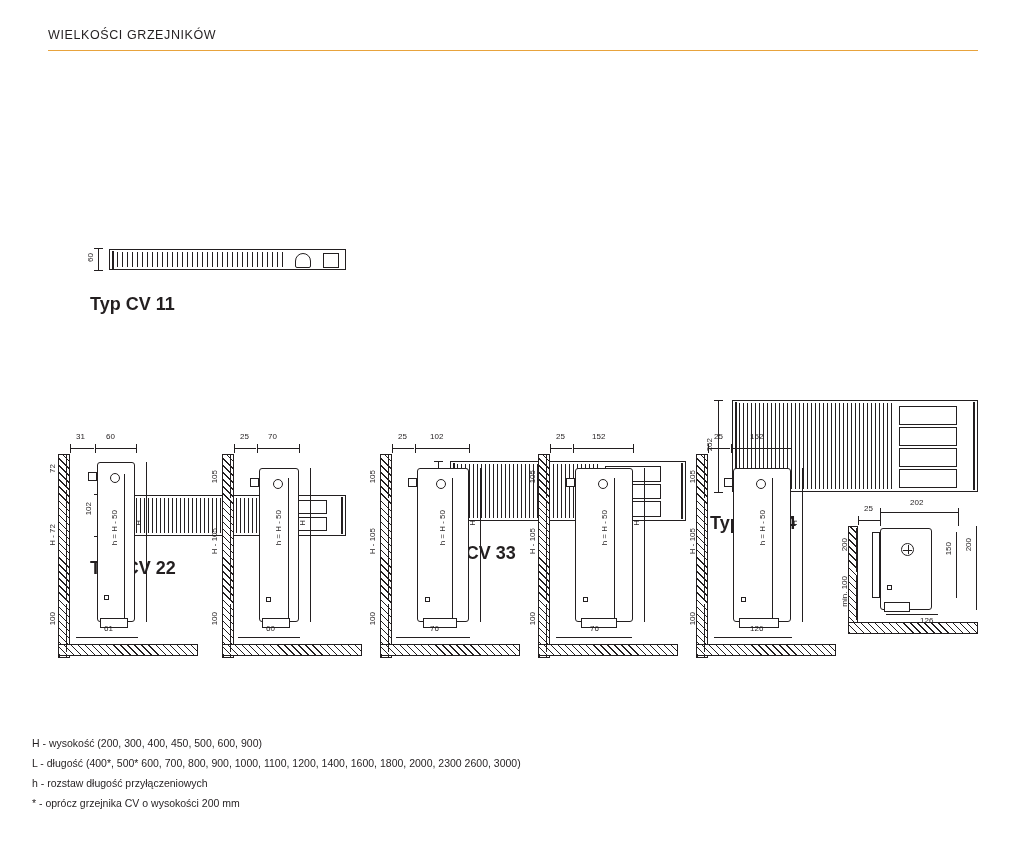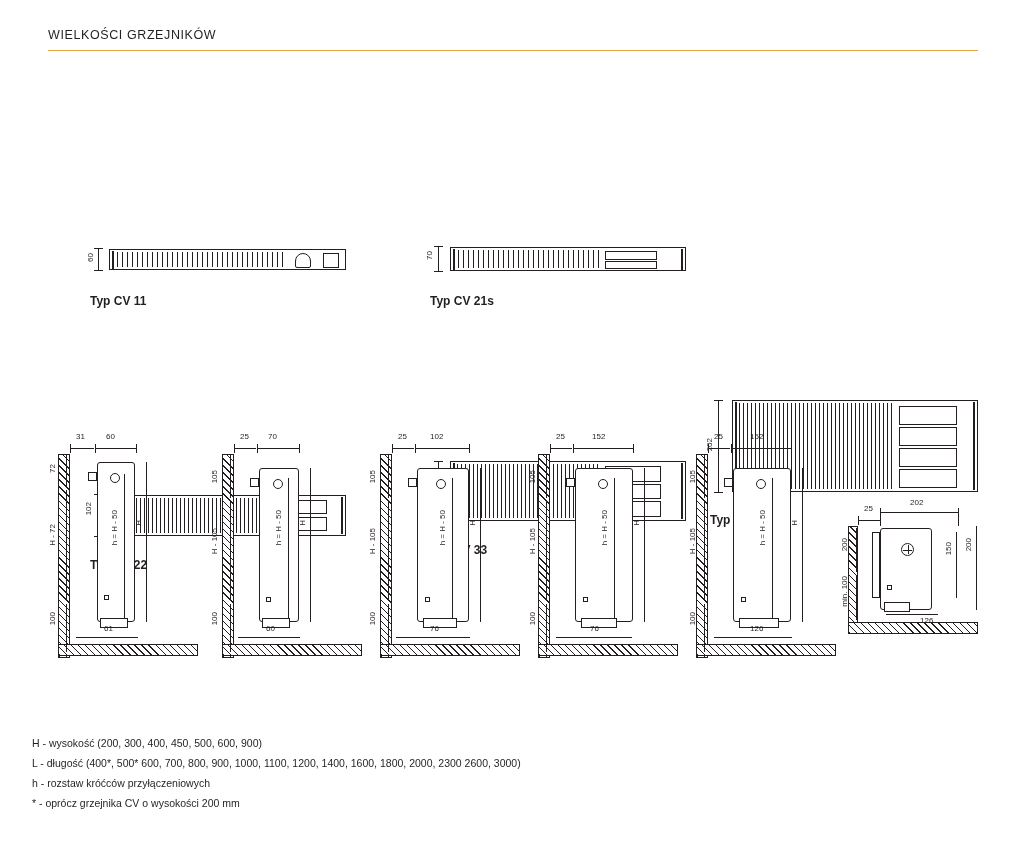--- a/index.html
+++ b/index.html
@@ -19,21 +19,21 @@
   }
   .hdr-title{
     font-size:12.5px;letter-spacing:.6px;font-weight:400;color:#231f20;
   }
   .hdr-rule{
     position:absolute;left:0;top:22px;width:930px;height:1px;background:#e8a33d;
   }
 
   
   .xsec{position:absolute;}
-  .xs-cap{position:absolute;font-size:12px;font-weight:700;text-align:right;}
+  .xs-cap{position:absolute;font-size:18px;font-weight:700;text-align:right;}
 
   .rad{
     position:absolute;
     border:1.4px solid #231f20;
     background:#fff;
     box-sizing:border-box;
   }
   .fins{
     position:absolute;left:0;top:0;right:0;bottom:0;
     background:repeating-linear-gradient(to right,
@@ -105,35 +105,20 @@
 
     <div class="rad" style="left:61px;top:129px;width:237px;height:21px;">
       <div class="fins" style="left:2px;top:2px;right:60px;bottom:2px;"></div>
       <div class="panel-plate" style="left:2px;top:1px;width:2px;height:19px;"></div>
       <div class="valve-box" style="right:34px;top:3px;width:16px;height:15px;border-radius:8px 8px 2px 2px;"></div>
       <div class="valve-box" style="right:6px;top:3px;width:16px;height:15px;"></div>
     </div>
     <div class="xs-cap" style="left:42px;top:174px;">Typ CV 11</div>
   </div>
 
-  <div class="xsec" style="left:420px;top:120px;width:320px;height:70px;">
-    <div class="dimtxt-v" style="left:5px;top:131px;font-size:8px;">70</div>
-    <div class="dimline dimv" style="left:18px;top:126px;height:25px;"></div>
-    <div class="dimline dimh" style="left:14px;top:126px;width:9px;"></div>
-    <div class="dimline dimh" style="left:14px;top:151px;width:9px;"></div>
-
-    <div class="rad" style="left:30px;top:127px;width:236px;height:24px;">
-      <div class="fins" style="left:2px;top:2px;right:86px;bottom:2px;"></div>
-      <div class="panel-plate" style="left:2px;top:1px;width:2px;height:22px;"></div>
-      <div class="panel-plate" style="right:2px;top:1px;width:2px;height:22px;"></div>
-      <div class="valve-box" style="right:28px;top:3px;width:52px;height:9px;"></div>
-      <div class="valve-box" style="right:28px;top:13px;width:52px;height:8px;"></div>
-    </div>
-    <div class="xs-cap" style="left:10px;top:174px;">Typ CV 21s</div>
-  </div>
 
   <div class="xsec" style="left:48px;top:240px;width:320px;height:100px;">
     <div class="dimtxt-v" style="left:36px;top:262px;font-size:8px;">102</div>
     <div class="dimline dimv" style="left:50px;top:254px;height:42px;"></div>
     <div class="dimline dimh" style="left:46px;top:254px;width:9px;"></div>
     <div class="dimline dimh" style="left:46px;top:296px;width:9px;"></div>
 
     <div class="rad" style="left:61px;top:255px;width:237px;height:41px;">
       <div class="fins2" style="left:2px;top:2px;right:72px;bottom:2px;"></div>
       <div class="panel-plate" style="left:2px;top:1px;width:2px;height:37px;"></div>
@@ -390,17 +375,17 @@
     <div class="dimtxt-v" style="left:124px;top:40px;">200</div>
     <div class="dimline dimv" style="left:136px;top:28px;height:84px;"></div>
 
     <div class="dimtxt" style="left:80px;top:118px;">126</div>
     <div class="dimline dimh" style="left:46px;top:116px;width:52px;"></div>
   </div>
 
   <div class="notes">
     <div>H - wysokość (200, 300, 400, 450, 500, 600, 900)</div>
     <div>L - długość (400*, 500* 600, 700, 800, 900, 1000, 1100, 1200, 1400, 1600, 1800, 2000, 2300  2600, 3000)</div>
-    <div>h - rozstaw króćców przyłączeniowych</div>
+    <div>h - rozstaw długość przyłączeniowych</div>
     <div>* - oprócz grzejnika CV o wysokości 200 mm</div>
   </div>
 
 </div>
 
 </body></html>

